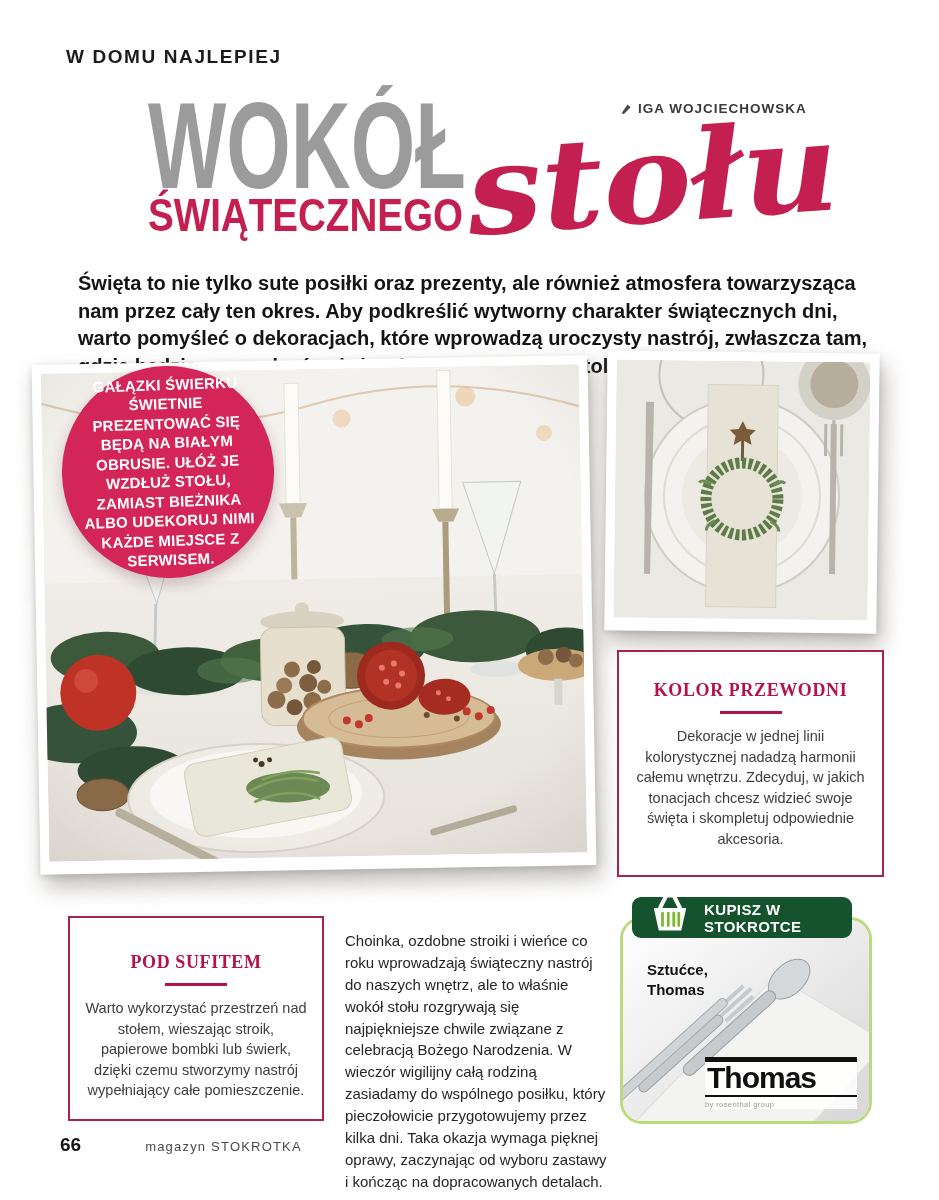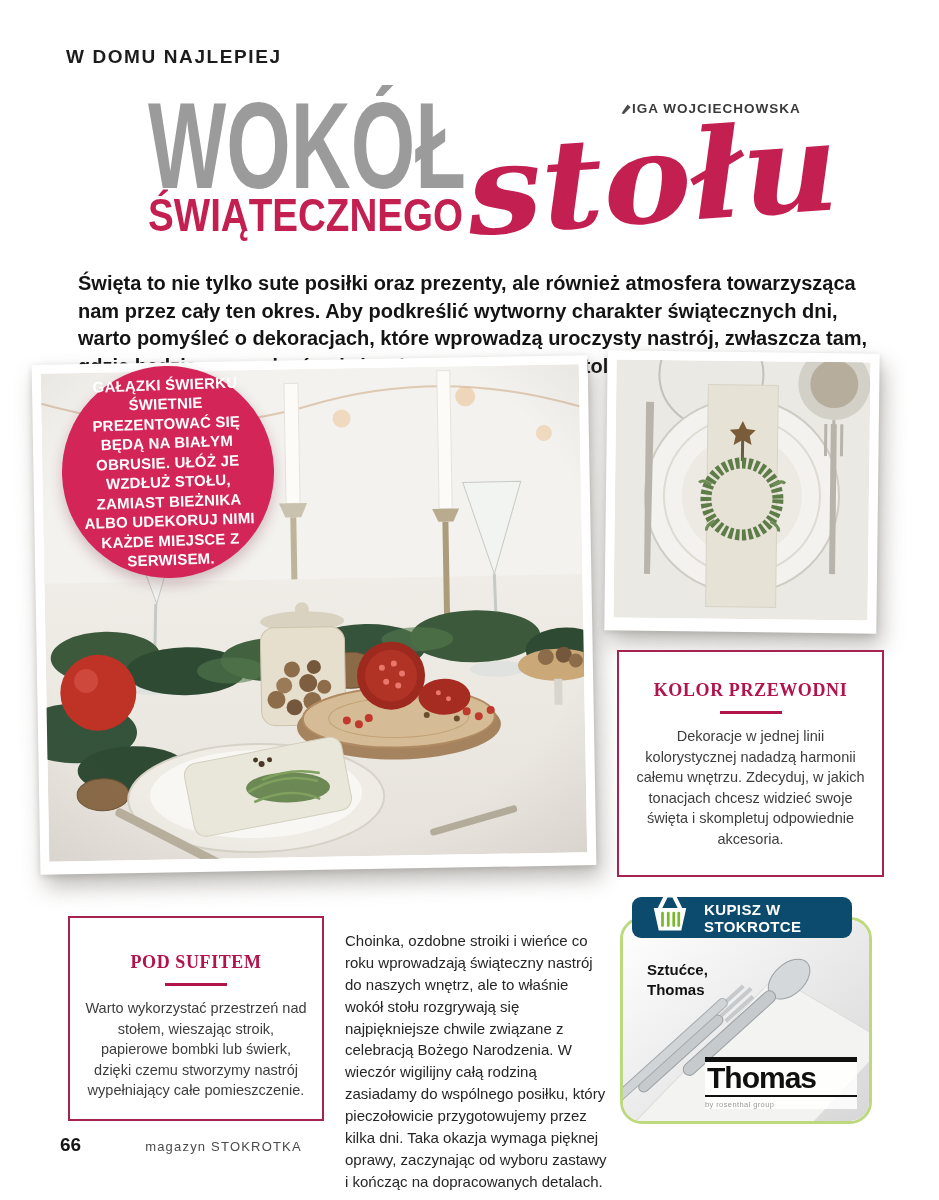--- a/index.html
+++ b/index.html
@@ -4,21 +4,21 @@
 <style>
   html,body{margin:0;padding:0;background:#ffffff;}
   #page{position:relative;width:939px;height:1200px;background:#ffffff;overflow:hidden;
         font-family:"Liberation Sans",sans-serif;color:#1b1b1b;}
 
   .section-label{position:absolute;left:66px;top:46px;font-size:19px;font-weight:bold;
         letter-spacing:1.6px;color:#1c1c1c;}
 
   .masthead{position:absolute;left:140px;top:85px;width:740px;height:178px;}
 
-  .byline{position:absolute;left:620px;top:101px;display:flex;align-items:center;
+  .byline{position:absolute;left:620px;top:101px;display:flex;align-items:center;gap:6px;
         font-size:13.5px;letter-spacing:1px;color:#3a3a3a;font-weight:bold;}
 
   .intro{position:absolute;left:78px;top:250px;width:808px;font-size:20px;line-height:1.38;
         font-weight:bold;color:#141414;}
 
   .photo{position:absolute;background:#ffffff;box-shadow:5px 12px 22px rgba(110,104,96,.45),0 2px 6px rgba(0,0,0,.15);}
   .photo-main{left:36px;top:360px;padding:9px;transform:rotate(-1deg);}
   .photo-right{left:606px;top:352px;padding:9px;transform:rotate(.7deg);}
 
   .badge{position:absolute;left:62px;top:366px;width:212px;height:212px;border-radius:50%;
@@ -43,21 +43,21 @@
         border:3px solid #bcd97e;border-radius:22px;overflow:hidden;}
   .promo-cutlery{position:absolute;left:0;top:0;width:100%;height:100%;}
   .promo-label{position:absolute;left:24px;top:40px;font-size:15px;font-weight:bold;color:#111;
         line-height:1.3;}
   .thomas-logo{position:absolute;right:12px;bottom:12px;width:152px;background:rgba(255,255,255,.85);}
   .logo-rule-top{height:5px;background:#101010;}
   .logo-name{font-size:30px;font-weight:bold;letter-spacing:-1px;color:#101010;line-height:1.08;
         border-bottom:2px solid #101010;padding:0 2px 1px 2px;}
   .logo-tagline{font-size:7.5px;color:#9a9a9a;text-align:left;margin-top:3px;letter-spacing:.4px;}
 
-  .ribbon{position:absolute;left:632px;top:897px;width:220px;height:41px;background:#0c4a6e;
+  .ribbon{position:absolute;left:632px;top:897px;width:220px;height:41px;background:#14532d;
         border-radius:9px;display:flex;align-items:center;color:#ffffff;font-size:15px;
         font-weight:bold;letter-spacing:.4px;padding-left:72px;box-sizing:border-box;}
   .ribbon .basket{position:absolute;left:13px;top:-7px;width:50px;height:46px;}
 
   .footer{position:absolute;left:60px;top:1134px;display:flex;align-items:baseline;gap:37px;}
   .footer .num{font-size:19px;font-weight:bold;color:#151515;}
   .footer .mag{font-size:13px;color:#4b4b4b;letter-spacing:1.2px;margin-left:27px;}
 </style>
 </head>
 <body>

